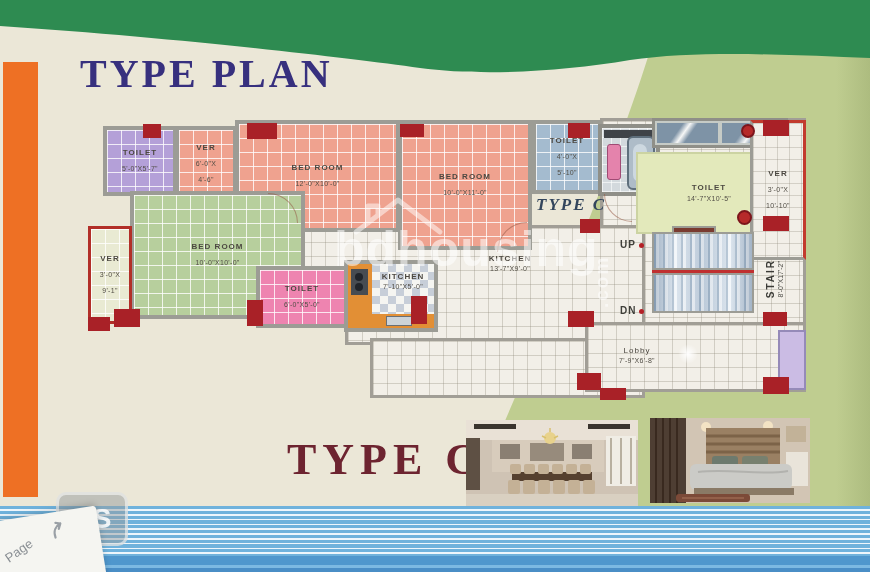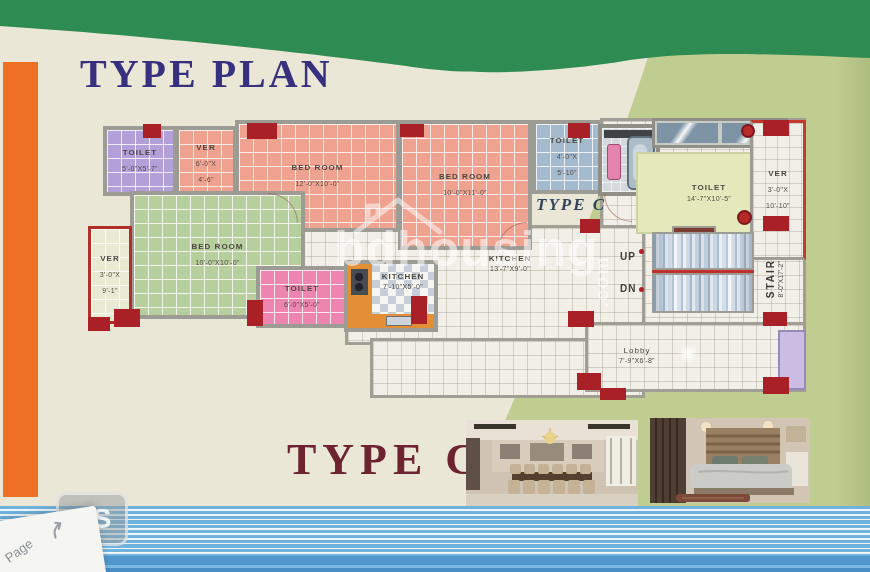--- a/index.html
+++ b/index.html
@@ -153,24 +153,24 @@
     <div class="rdims">7'-9"X6'-8"</div>
   </div>
   <div class="abs" style="left:678px;top:344px;width:20px;height:20px;border-radius:50%;background:radial-gradient(circle,#ffffff 0%,rgba(255,255,255,0) 70%);"></div>
 
   <div class="abs" style="left:536px;top:196px;font:700 italic 17px/1 'Liberation Serif',serif;color:#33455c;letter-spacing:2px;">TYPE C</div>
 
   <div class="flight" style="left:652px;top:232px;width:102px;height:38px;"></div>
   <div class="abs" style="left:652px;top:270px;width:102px;height:3px;background:#c03030;"></div>
   <div class="flight" style="left:652px;top:273px;width:102px;height:40px;"></div>
   <div class="abs" style="left:620px;top:240px;display:flex;align-items:center;gap:3px;">
-    <span style="font:700 10px/1 'Liberation Sans',sans-serif;color:#3f3f3a;letter-spacing:1px;margin-top:12px;">UP</span>
+    <span style="font:700 10px/1 'Liberation Sans',sans-serif;color:#3f3f3a;letter-spacing:1px;">UP</span>
     <span style="width:5px;height:5px;background:#b42026;border-radius:50%;display:inline-block;"></span>
   </div>
-  <div class="abs" style="left:620px;top:284px;display:flex;align-items:center;gap:3px;">
+  <div class="abs" style="left:620px;top:306px;display:flex;align-items:center;gap:3px;">
     <span style="font:700 10px/1 'Liberation Sans',sans-serif;color:#3f3f3a;letter-spacing:1px;">DN</span>
     <span style="width:5px;height:5px;background:#b42026;border-radius:50%;display:inline-block;"></span>
   </div>
   <div class="abs" style="left:756px;top:232px;width:38px;height:94px;display:flex;gap:1px;align-items:center;justify-content:center;">
     <span class="vtext" style="font:700 10px/1 'Liberation Sans',sans-serif;color:#3c3c38;letter-spacing:2px;">STAIR</span>
     <span class="vtext" style="font:400 7px/1 'Liberation Sans',sans-serif;color:#4c4c46;">8'-0"X17'-2"</span>
   </div>
 
   <div class="abs" style="left:778px;top:330px;width:28px;height:60px;background:#cbbce4;border:2px solid #958ab8;"></div>
 

